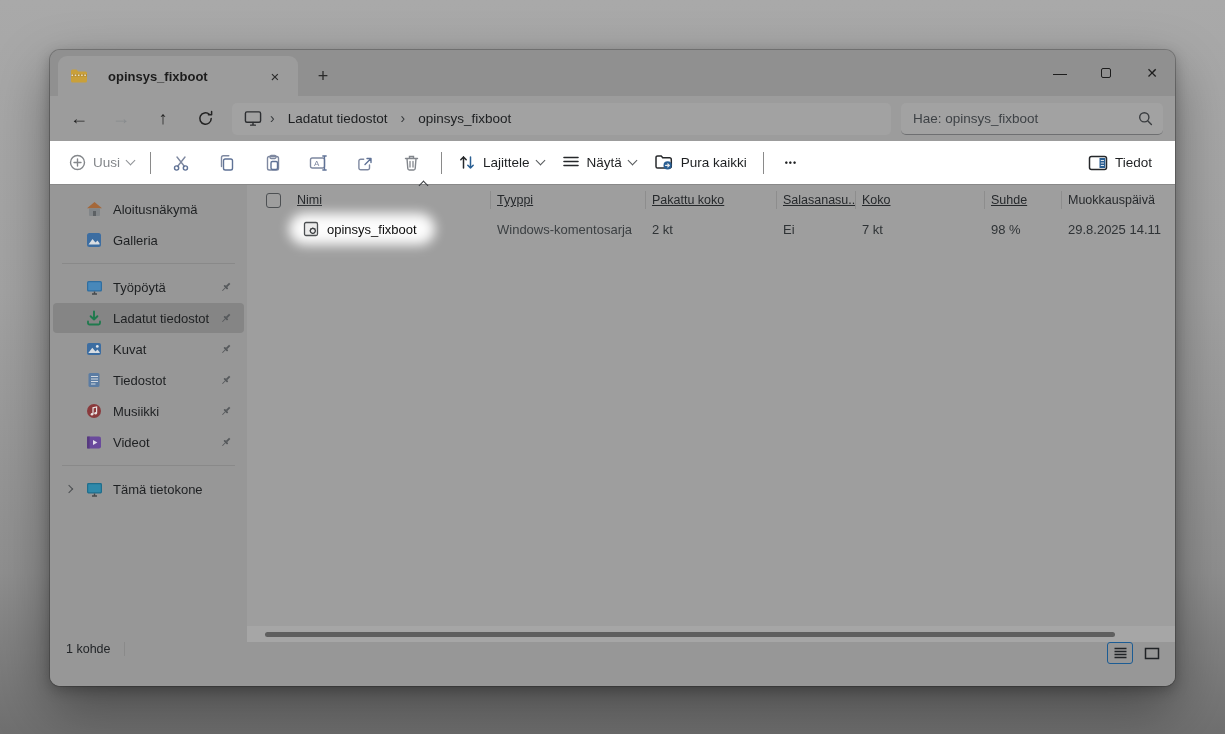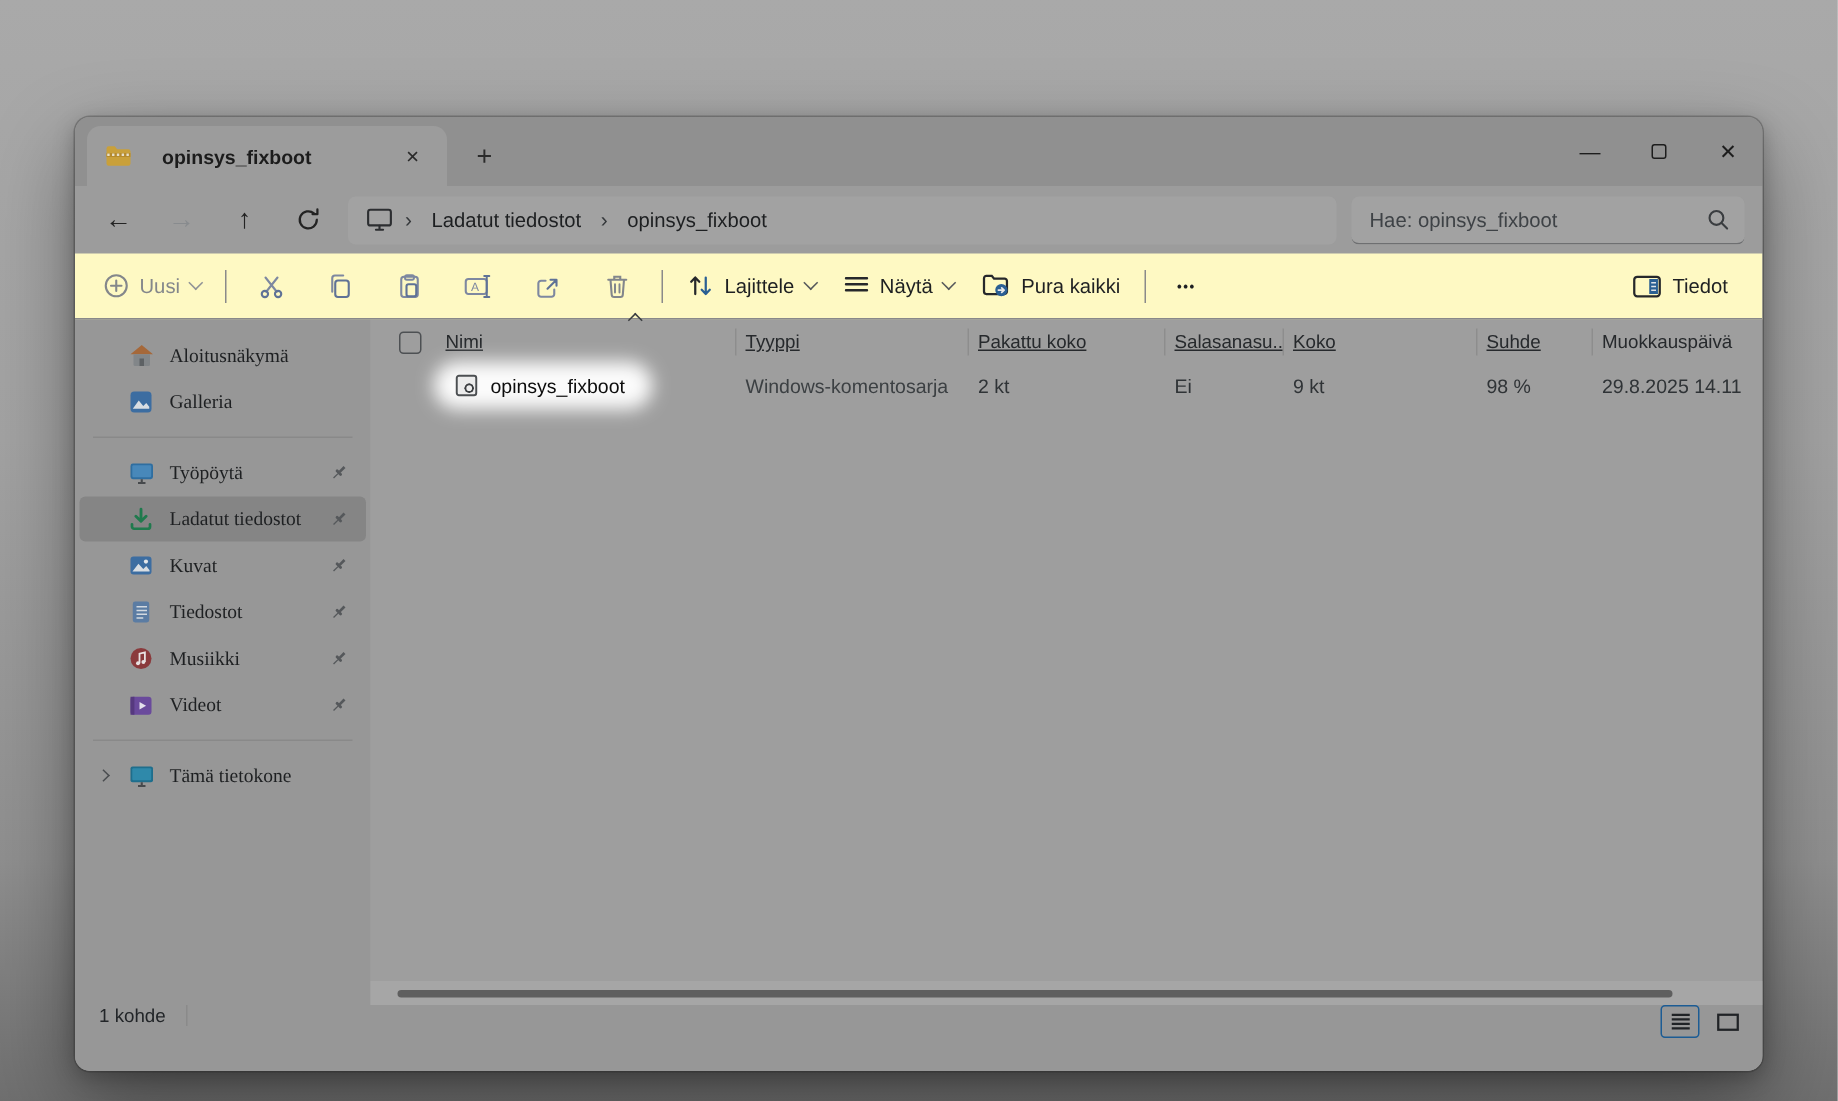--- a/index.html
+++ b/index.html
@@ -2,21 +2,21 @@
 <html><head>
 <meta charset="utf-8">
 <style>
   * { margin:0; padding:0; box-sizing:border-box; }
   html,body { width:1225px; height:734px; overflow:hidden; }
   body {
     font-family:"Liberation Sans","DejaVu Sans",sans-serif;
     background:linear-gradient(180deg,#a9a9a9 0%,#a2a2a2 40%,#8f8f8f 78%,#6f6f6f 100%);
     position:relative; color:#1f2123;
   }
-  .stage { position:absolute; inset:0;margin-top:28px; }
+  .stage { position:absolute; inset:0; }
 
   
   .window {
     position:absolute; left:50px; top:50px; width:1125px; height:636px;
     border-radius:10px; overflow:visible;
     box-shadow:0 22px 55px rgba(0,0,0,.38), 0 4px 14px rgba(0,0,0,.25), 0 0 0 1px rgba(60,60,60,.35);
     background:#9c9c9c;
   }
   .window-inner { position:absolute; inset:0; border-radius:10px; overflow:hidden; display:flex; flex-direction:column; }
 
@@ -50,36 +50,36 @@
     width:262px; height:32px; background:#a2a2a2; border-radius:5px; border-bottom:1.5px solid #6e6f71;
     display:flex; align-items:center; padding:0 10px 0 12px; gap:0;
   }
   .searchbox input {
     flex:1; border:none; outline:none; background:transparent; font-size:13.5px;
     font-family:"Liberation Sans","DejaVu Sans",sans-serif; color:#2c2f32;
   }
   .searchbox input::placeholder { color:#3e4246; opacity:1; }
 
   
-  .toolbar { height:44px; background:#fef9c3; border-bottom:1px solid #898989; display:flex; align-items:center;
+  .toolbar { height:44px; background:#ffffff; border-bottom:1px solid #898989; display:flex; align-items:center;
     padding:0 14px 0 10px; flex:none; }
   .tool-btn { display:flex; align-items:center; gap:7px; padding:0 9px; height:34px; border-radius:5px;
     font-size:13.5px; color:#1e2022; white-space:nowrap; }
   .tool-btn.disabled { color:#84878b; }
   .tool-icon-btn { width:40px; height:34px; display:flex; align-items:center; justify-content:center; border-radius:5px; margin:0 3px; }
   .tool-sep { width:1px; height:22px; background:#8a8a8a; margin:0 7px; }
   .caret-down { width:7px; height:7px; border-right:1.5px solid #55585b; border-bottom:1.5px solid #55585b;
     transform:rotate(45deg); margin-top:-4px; flex:none; }
   .tool-btn.disabled .caret-down { border-color:#8f9296; }
   .more-dots { font-size:17px; font-weight:700; letter-spacing:1px; color:#1e2022; }
   .tool-right { margin-left:auto; }
 
   
   .body { flex:1; display:flex; min-height:0; }
-  .sidebar { width:197px; background:#979797; padding-top:8px; flex:none;font-family:Liberation Serif, serif; }
+  .sidebar { width:197px; background:#979797; padding-top:8px; flex:none; }
   .side-item { height:30px; margin:1px 3px; border-radius:4px; display:flex; align-items:center; font-size:13px; color:#1e2022; }
   .side-item.selected { background:#858585; }
   .side-chevron-zone { width:32px; display:flex; align-items:center; justify-content:center; flex:none; }
   .chevron-right { width:6px; height:6px; border-right:1.4px solid #4a4d50; border-bottom:1.4px solid #4a4d50;
     transform:rotate(-45deg); }
   .side-icon { width:18px; height:18px; flex:none; margin-right:10px; display:flex; align-items:center; justify-content:center; }
   .side-label { flex:1; white-space:nowrap; overflow:hidden; }
   .pin { width:20px; flex:none; margin-right:8px; display:flex; justify-content:center; }
   .side-divider { height:1px; background:#898989; margin:8px 12px; }
 
@@ -456,21 +456,21 @@
                 <circle cx="9.8" cy="9.8" r="2.5" fill="none" stroke="#3c3f42" stroke-width="1.2"></circle>
                 <path d="M9.8 6.6 v1 M9.8 12 v1 M6.6 9.8 h1 M12 9.8 h1 M7.6 7.6 l0.7 0.7 M11.3 11.3 l0.7 0.7 M12 7.6 l-0.7 0.7 M8.3 11.3 l-0.7 0.7" stroke="#3c3f42" stroke-width="1"></path>
               </svg>
             </span>
             <span class="file-name">opinsys_fixboot</span>
           </span>
         </div>
         <div class="cell file-type">Windows-komentosarja</div>
         <div class="cell num">2 kt</div>
         <div class="cell">Ei</div>
-        <div class="cell num">9 kt</div>
+        <div class="cell num">7 kt</div>
         <div class="cell">98 %</div>
         <div class="cell">29.8.2025 14.11</div>
       </div>
 
       <div class="hscroll-track">
         <div class="hscroll-thumb"></div>
       </div>
     </div>
   </div>
 

